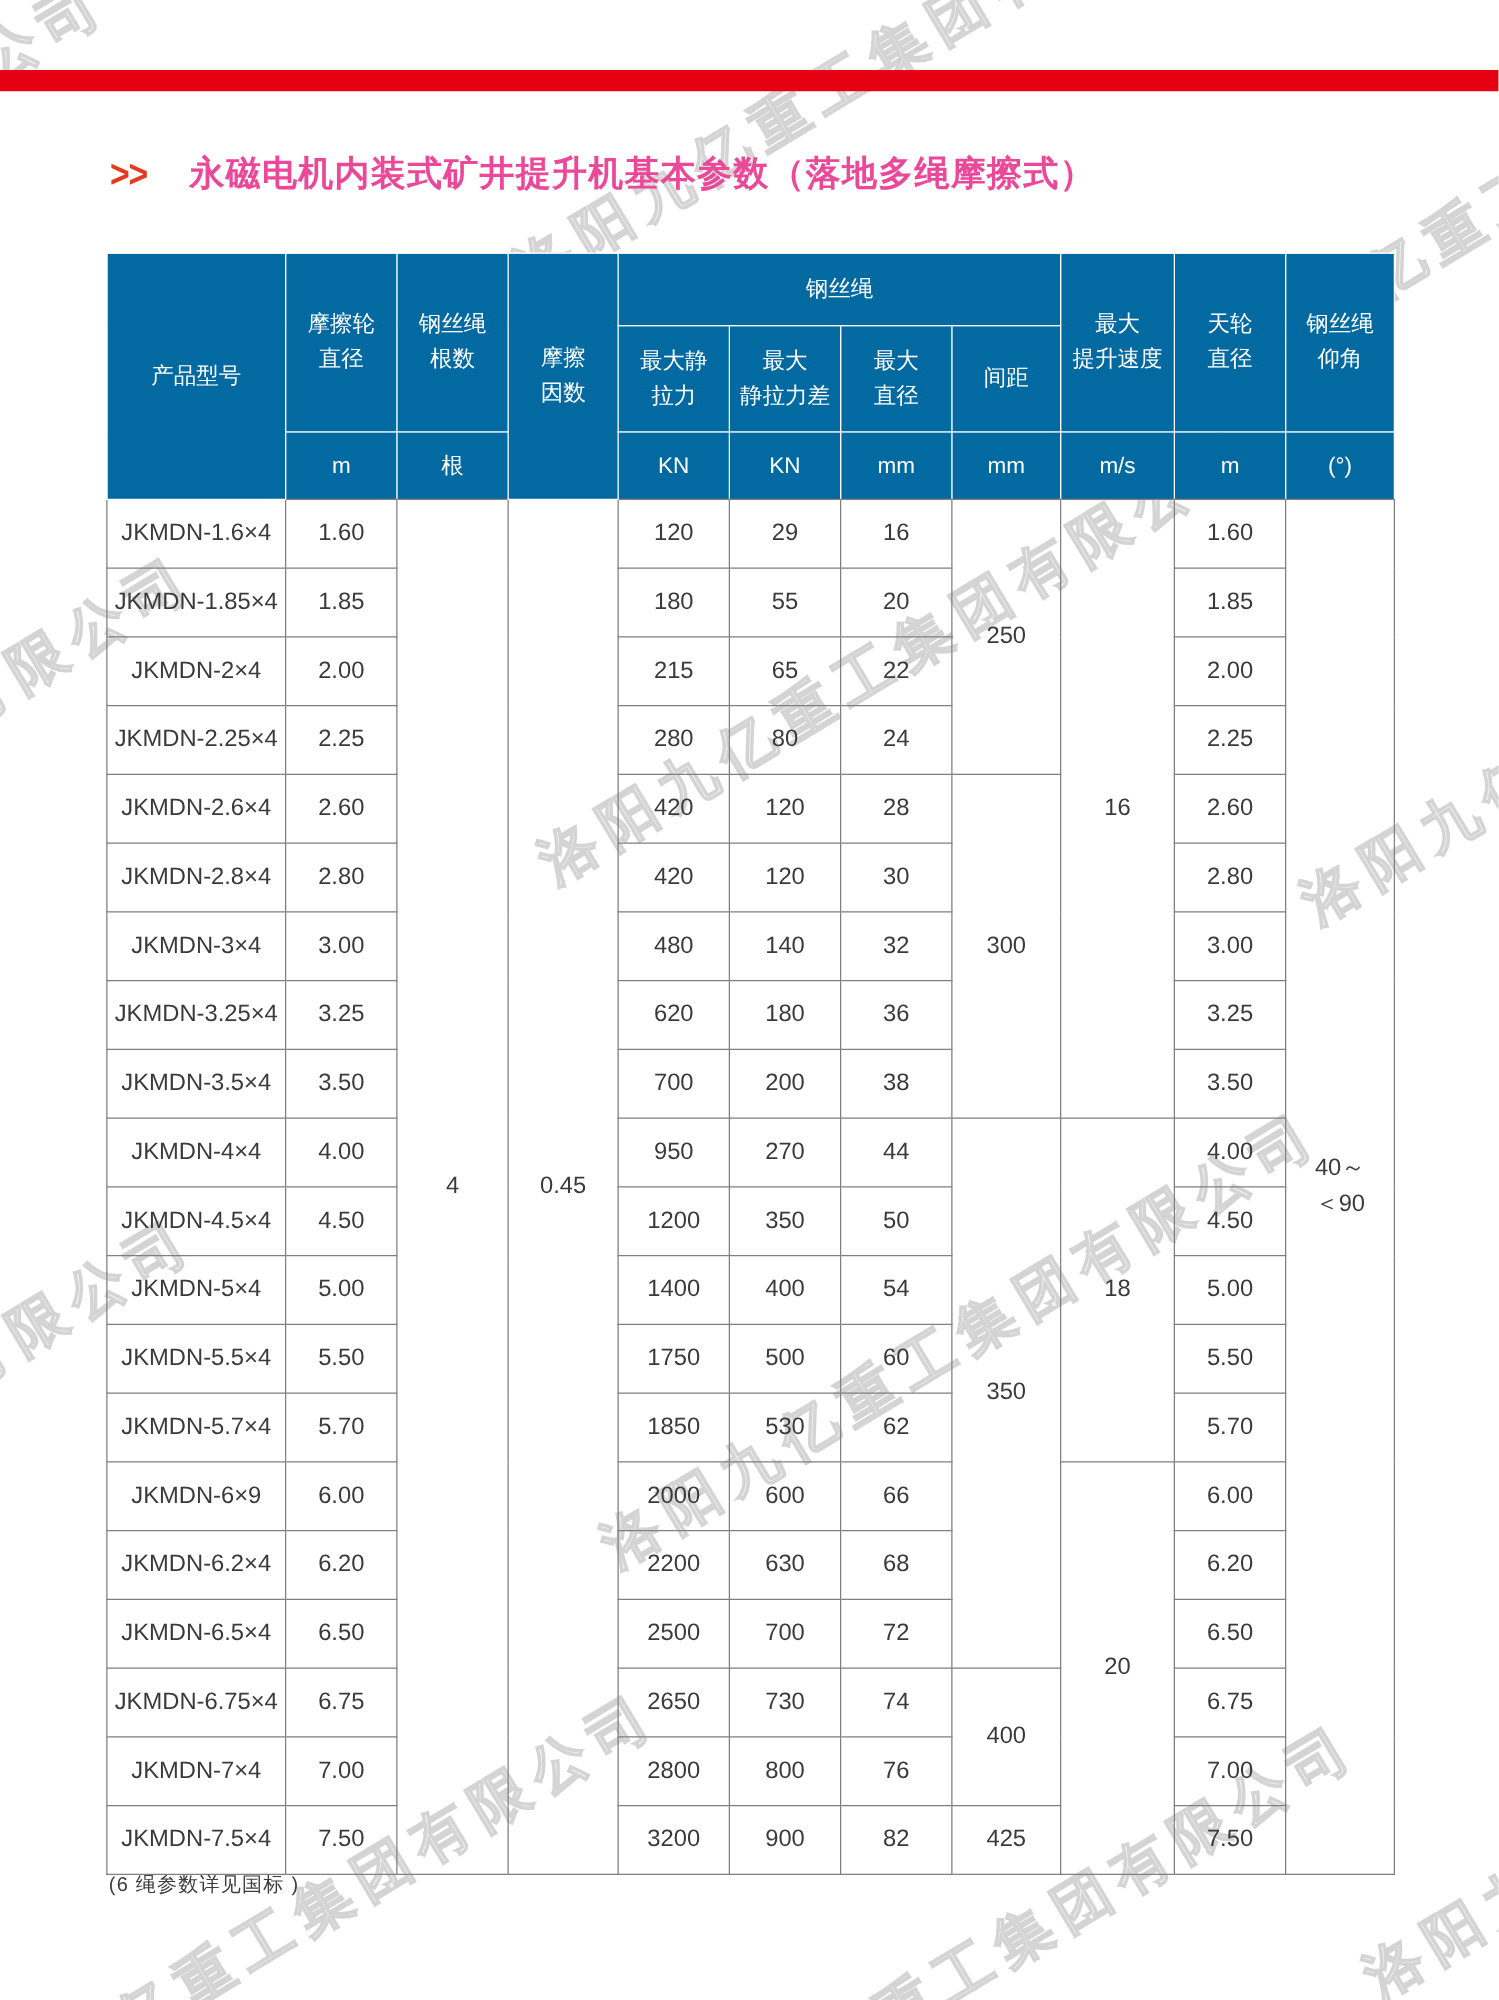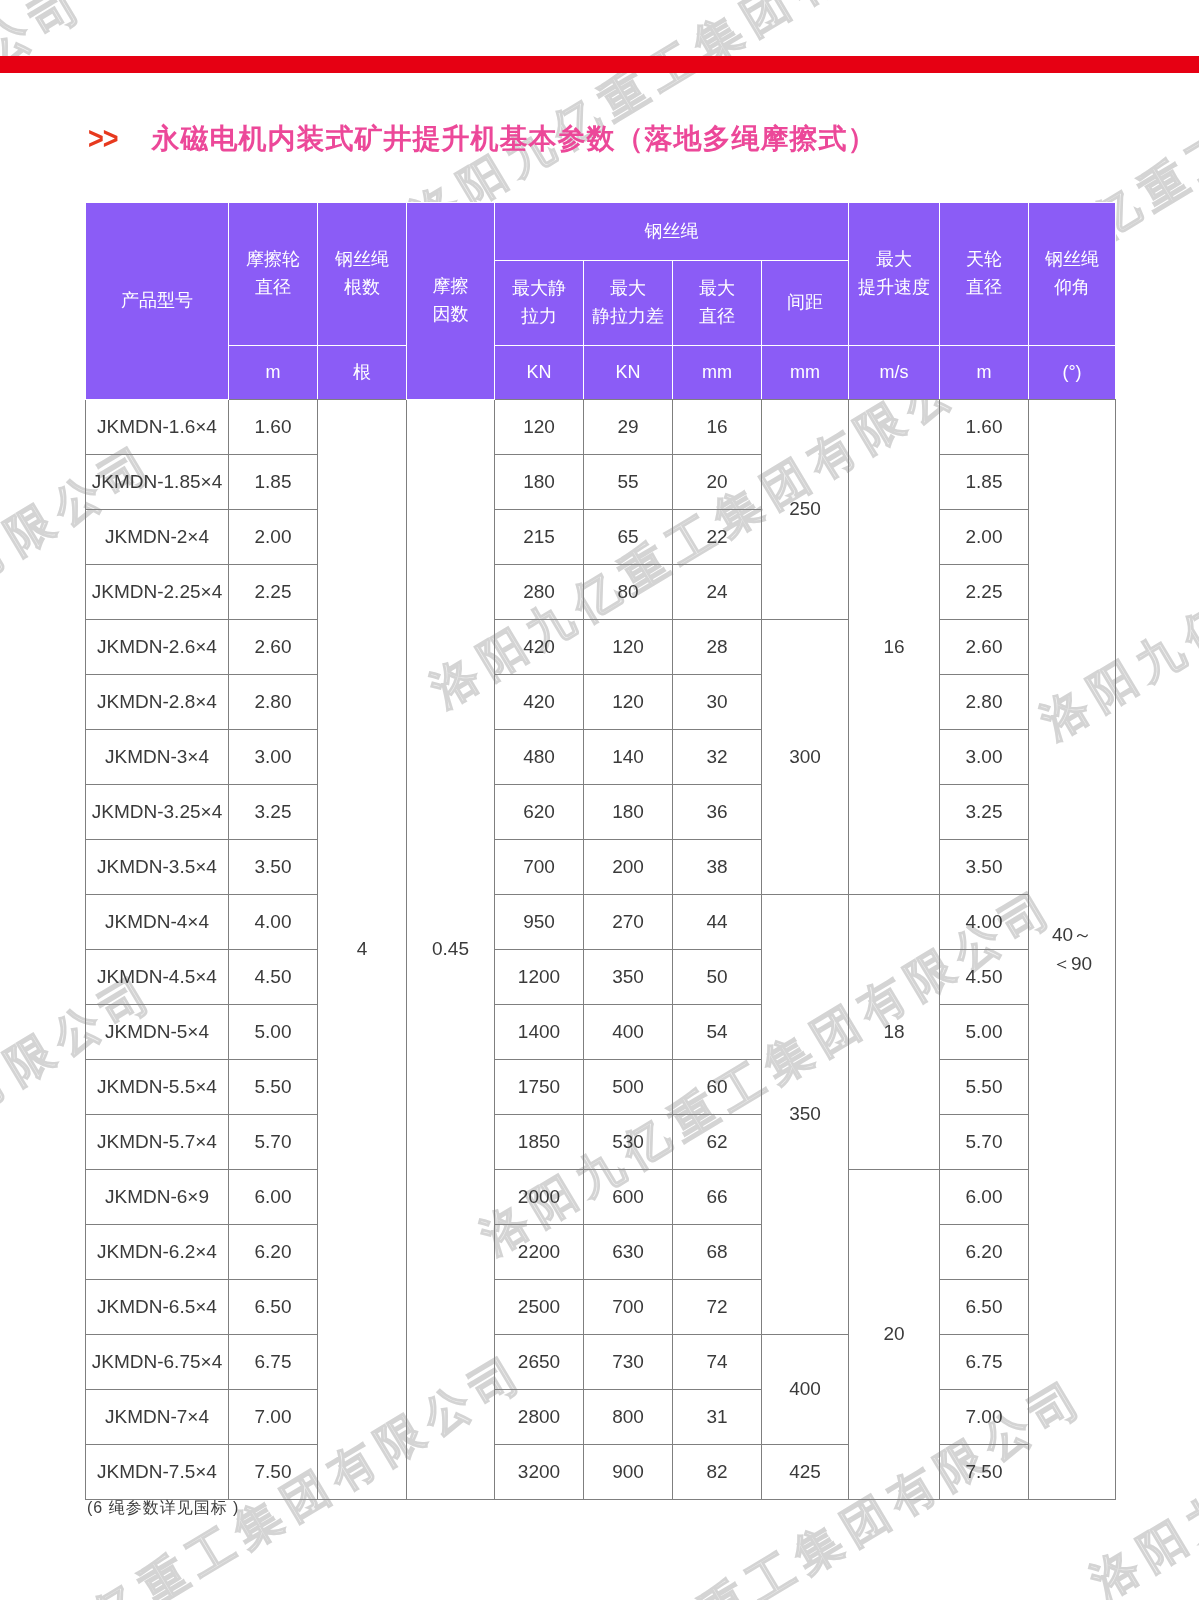--- a/index.html
+++ b/index.html
@@ -32,21 +32,21 @@
 
   
   table.params{
     position:absolute; z-index:1; left:85px; top:202px; width:1030px;
     border-collapse:collapse; table-layout:fixed;
   }
   table.params th, table.params td{
     padding:0; text-align:center; vertical-align:middle; white-space:pre-line;
   }
   thead th{
-    background:#8b5cf6; color:#ffffff; font-weight:400; font-size:18px;
+    background:#0369a1; color:#ffffff; font-weight:400; font-size:18px;
     line-height:1.55; border:1px solid #ffffff;
   }
   thead tr.h-a{height:58px;}
   thead tr.h-b{height:85px;}
   thead tr.h-c{height:54px;}
   thead tr.h-c th{border-bottom:1px solid #7f7f7f;}
   tbody td{
     border:1px solid #7f7f7f; color:#3a3a3a; font-size:19px; height:54px;
     background:transparent; line-height:1.5;
   }
@@ -286,21 +286,21 @@
           <td>730</td>
           <td>74</td>
           <td rowspan="2">400</td>
           <td>6.75</td>
         </tr>
         <tr>
           <td>JKMDN-7×4</td>
           <td>7.00</td>
           <td>2800</td>
           <td>800</td>
-          <td>31</td>
+          <td>76</td>
           <td>7.00</td>
         </tr>
         <tr>
           <td>JKMDN-7.5×4</td>
           <td>7.50</td>
           <td>3200</td>
           <td>900</td>
           <td>82</td>
           <td rowspan="1">425</td>
           <td>7.50</td>

